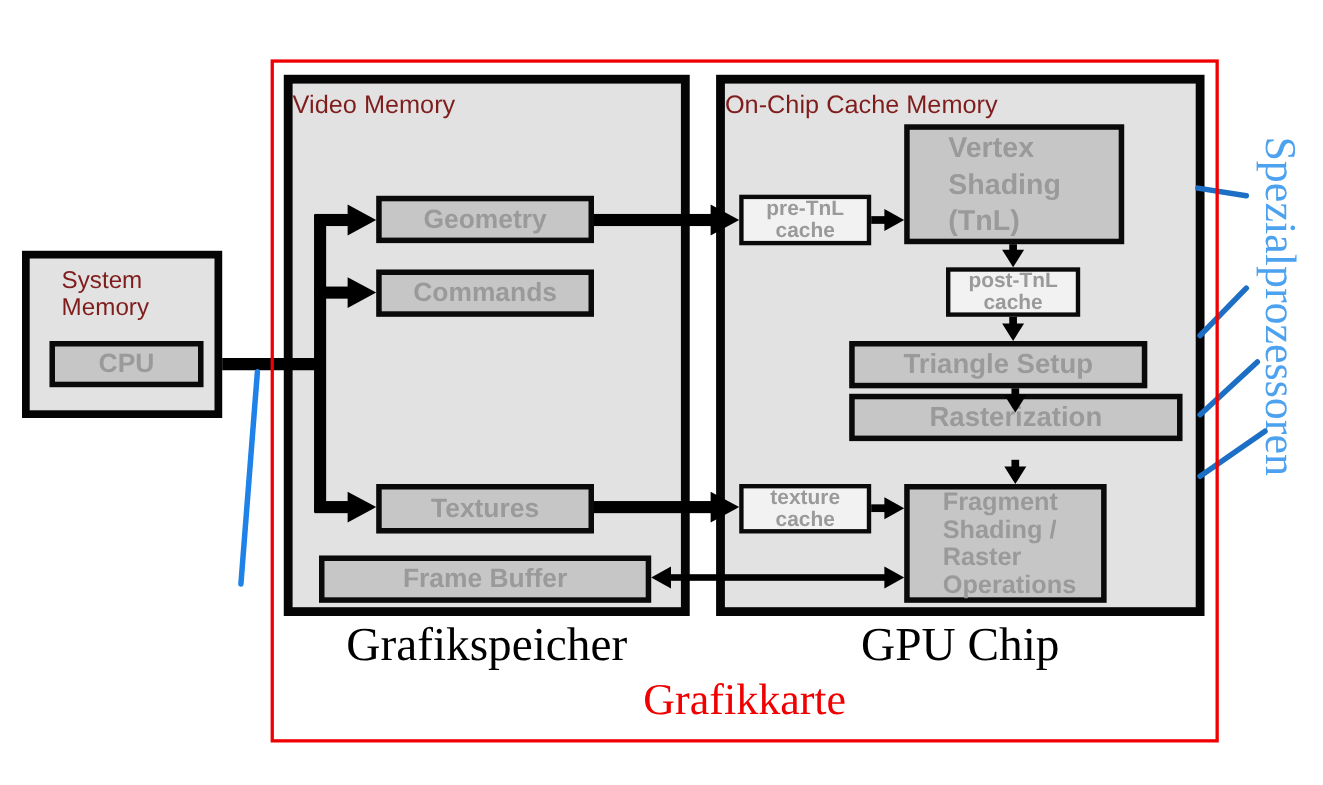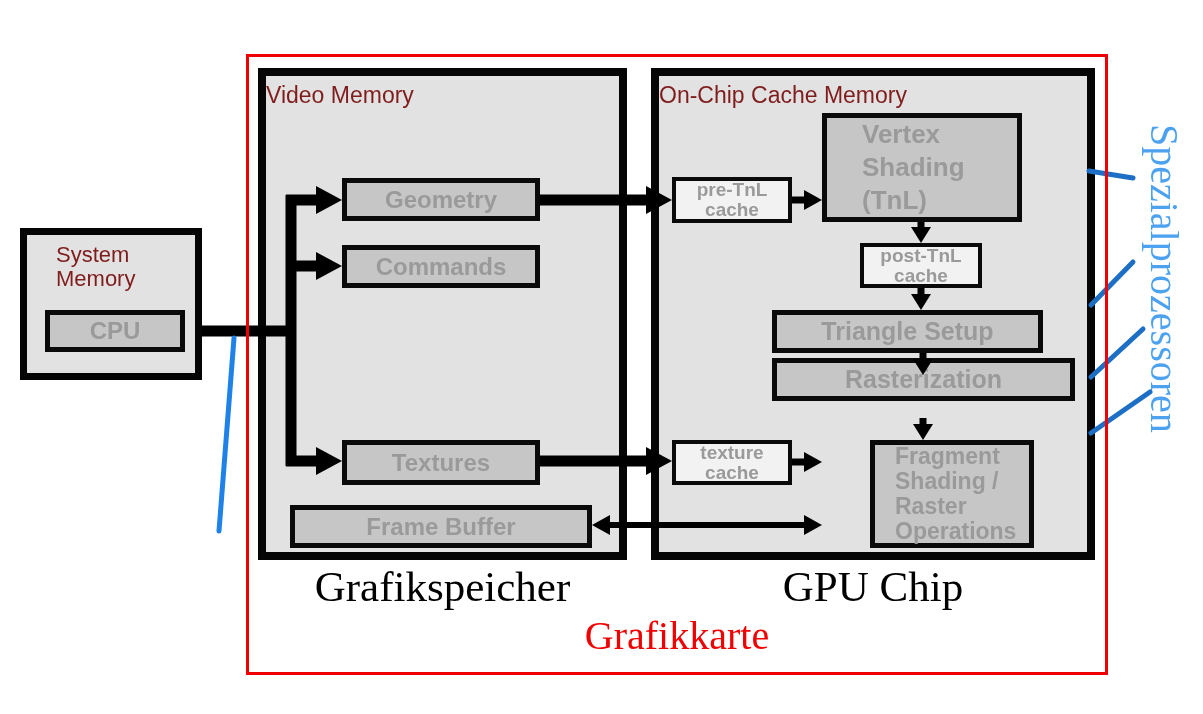--- a/index.html
+++ b/index.html
@@ -54,21 +54,21 @@
     <div style="width:120px;">Vertex Shading (TnL)</div>
   </div>
   <div class="cachebox layer" style="left:860px;top:243px;width:122px;height:45px;">
     <div style="width:92px;">post-TnL cache</div>
   </div>
   <div class="innerbox layer" style="left:772px;top:310px;width:271px;height:43px;font-size:25px;">Triangle Setup</div>
   <div class="innerbox layer" style="left:772px;top:358px;width:303px;height:43px;font-size:25px;">Rasterization</div>
   <div class="cachebox layer" style="left:672px;top:440px;width:120px;height:45px;">
     <div style="width:80px;">texture cache</div>
   </div>
-  <div class="innerbox layer" style="left:870px;top:440px;width:164px;height:108px;font-size:23px;line-height:25px;padding-left:16px;">
+  <div class="innerbox layer" style="left:822px;top:440px;width:184px;height:108px;font-size:23px;line-height:25px;padding-left:16px;">
     <div style="width:130px;">Fragment Shading / Raster Operations</div>
   </div>
 
   <svg id="svg-overlay" width="1203" height="714" viewBox="0 0 1203 714">
 
     <g stroke="#000" stroke-width="11" fill="none">
       <path d="M202 331 H 291"></path>
       <path d="M291 195 V 466"></path>
     </g>
 

